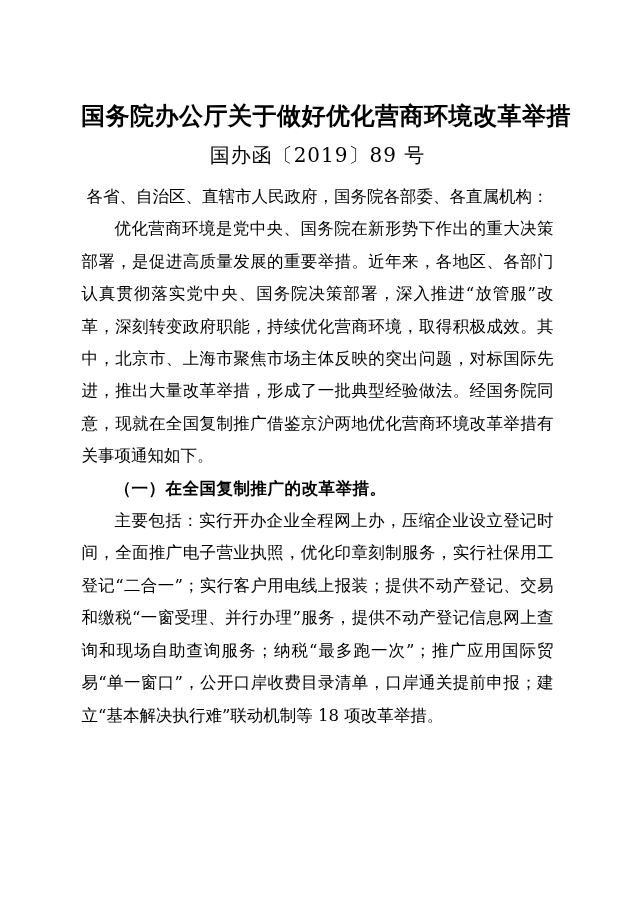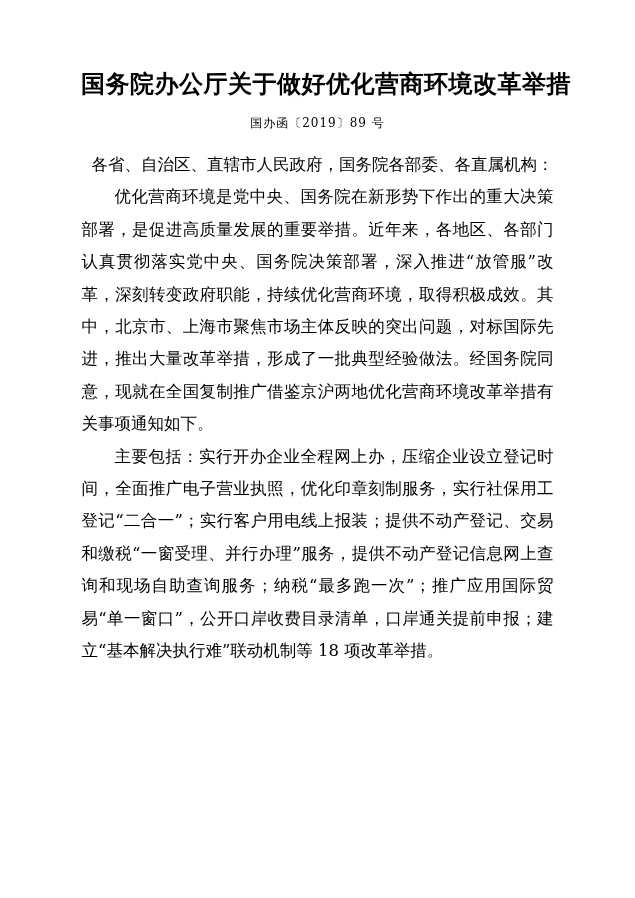--- a/index.html
+++ b/index.html
@@ -10,55 +10,55 @@
   .page {
     position: relative;
     width: 635px;
     height: 898px;
     background: #ffffff;
     color: #000000;
     overflow: hidden;
     font-family: "DejaVu Serif", "Liberation Serif", serif;
   }
   .title-block {
-    margin-top: 62px;
+    margin-top: 94px;
     text-align: center;
     padding-left: 17px;
   }
   .title-line {
     font-size: 24px;
     font-weight: bold;
     line-height: 43px;
     letter-spacing: 0.5px;
     font-family: "DejaVu Serif", "Liberation Serif", serif;
   }
   .doc-number {
     margin-top: 4px;
     text-align: center;
-    font-size: 12px;
+    font-size: 20px;
     line-height: 28px;
     letter-spacing: 1px;
     font-family: "DejaVu Serif", "Liberation Serif", serif;
   }
   .body-block {
     width: 472px;
     margin: 12px auto 0 auto;
     font-size: 16.5px;
     line-height: 32.4px;
     text-align: justify;
   }
   .body-block p {
     margin: 0;
     padding: 0;
   }
   .indent {
     text-indent: 2em;
   }
   .salutation {
-    text-align: right;
+    text-align: center;
   }
   .section-heading {
     font-weight: bold;
     font-family: "DejaVu Sans", "Liberation Sans", sans-serif;
     letter-spacing: 0.5px;
   }
   .subsection-heading {
     font-weight: bold;
     font-family: "DejaVu Serif", "Liberation Serif", serif;
     letter-spacing: 0.5px;
@@ -75,18 +75,19 @@
 
   <div class="doc-number">国办函〔2019〕89 号</div>
 
   <div class="body-block">
 
     <p class="salutation">各省、自治区、直辖市人民政府，国务院各部委、各直属机构：</p>
 
     <p class="indent">优化营商环境是党中央、国务院在新形势下作出的重大决策部署，是促进高质量发展的重要举措。近年来，各地区、各部门认真贯彻落实党中央、国务院决策部署，深入推进“放管服”改革，深刻转变政府职能，持续优化营商环境，取得积极成效。其中，北京市、上海市聚焦市场主体反映的突出问题，对标国际先进，推出大量改革举措，形成了一批典型经验做法。经国务院同意，现就在全国复制推广借鉴京沪两地优化营商环境改革举措有关事项通知如下。</p>
 
 
+    <p class="indent subsection-heading">（一）在全国复制推广的改革举措。</p>
 
     <p class="indent">主要包括：实行开办企业全程网上办，压缩企业设立登记时间，全面推广电子营业执照，优化印章刻制服务，实行社保用工登记“二合一”；实行客户用电线上报装；提供不动产登记、交易和缴税“一窗受理、并行办理”服务，提供不动产登记信息网上查询和现场自助查询服务；纳税“最多跑一次”；推广应用国际贸易“单一窗口”，公开口岸收费目录清单，口岸通关提前申报；建立“基本解决执行难”联动机制等 18 项改革举措。</p>
 
   </div>
 
 </div>
 
 </body></html>

